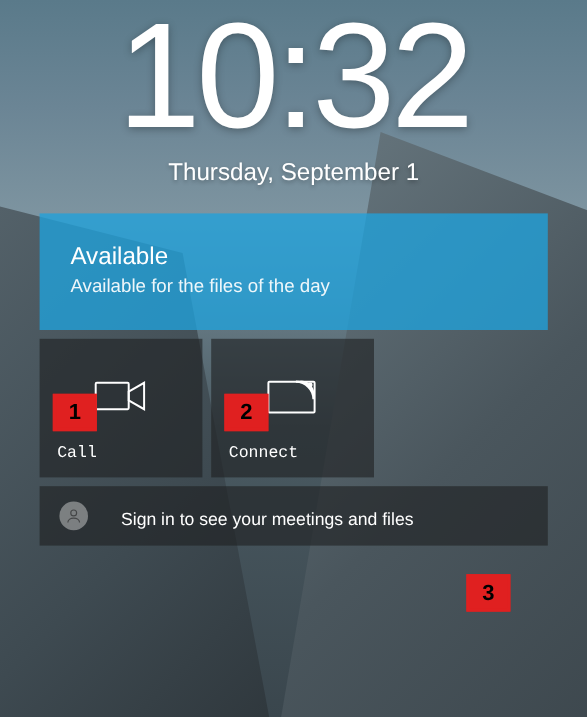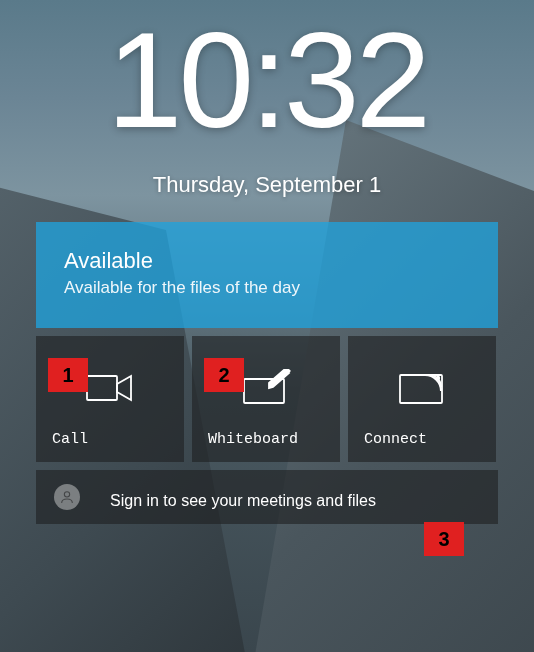--- a/index.html
+++ b/index.html
@@ -37,31 +37,31 @@
     .content {
       position: relative;
       z-index: 1;
       width: 100%;
       height: 100%;
       display: flex;
       flex-direction: column;
       align-items: center;
     }
     .clock {
-      margin-top: 12px;
+      margin-top: 0;
       color: #fff;
       font-size: 136px;
       font-weight: 200;
       letter-spacing: -4px;
       line-height: 1;
       text-align: left;
       text-shadow: 0 2px 8px rgba(0,0,0,0.3);
     }
     .date {
-      margin-top: 24px;
+      margin-top: 8px;
       color: #fff;
       font-size: 22px;
       font-weight: 400;
       text-shadow: 0 1px 4px rgba(0,0,0,0.3);
     }
     .tiles {
       margin-top: 24px;
       width: 462px;
       display: flex;
       flex-direction: column;
@@ -182,30 +182,20 @@
       <div class="action-tile">
         <div class="tile-icon-wrap">
           <svg class="tile-icon" width="50" height="36" viewBox="0 0 50 36">
             <rect x="2" y="6" width="30" height="24" rx="1" ry="1"></rect>
             <path d="M32 14 L46 6 L46 30 L32 22 Z"></path>
           </svg>
         </div>
         <div class="tile-label">Call</div>
       </div>
 
-      <div class="action-tile">
-        <div class="tile-icon-wrap">
-          <svg class="tile-icon" width="50" height="38" viewBox="0 0 50 38">
-            <rect x="3" y="10" width="40" height="24" rx="1" ry="1"></rect>
-            <path d="M28 14 L46 -2 L50 2 L32 18 L28 19 Z" stroke="#fff" fill="#fff" stroke-width="0"></path>
-            <path d="M28 14 L44 0 L48 4 L32 18 L28 19 Z" fill="none" stroke="#fff"></path>
-          </svg>
-        </div>
-        <div class="tile-label">Whiteboard</div>
-      </div>
 
       <div class="action-tile">
         <div class="tile-icon-wrap">
           <svg class="tile-icon" width="50" height="38" viewBox="0 0 50 38">
             <rect x="3" y="6" width="42" height="28" rx="1" ry="1"></rect>
             <path d="M28 6 A 16 16 0 0 1 44 22" stroke-width="2"></path>
             <path d="M32 6 A 12 12 0 0 1 44 18" stroke-width="2"></path>
             <circle cx="41" cy="9" r="2.2" fill="#fff" stroke="none"></circle>
           </svg>
         </div>

